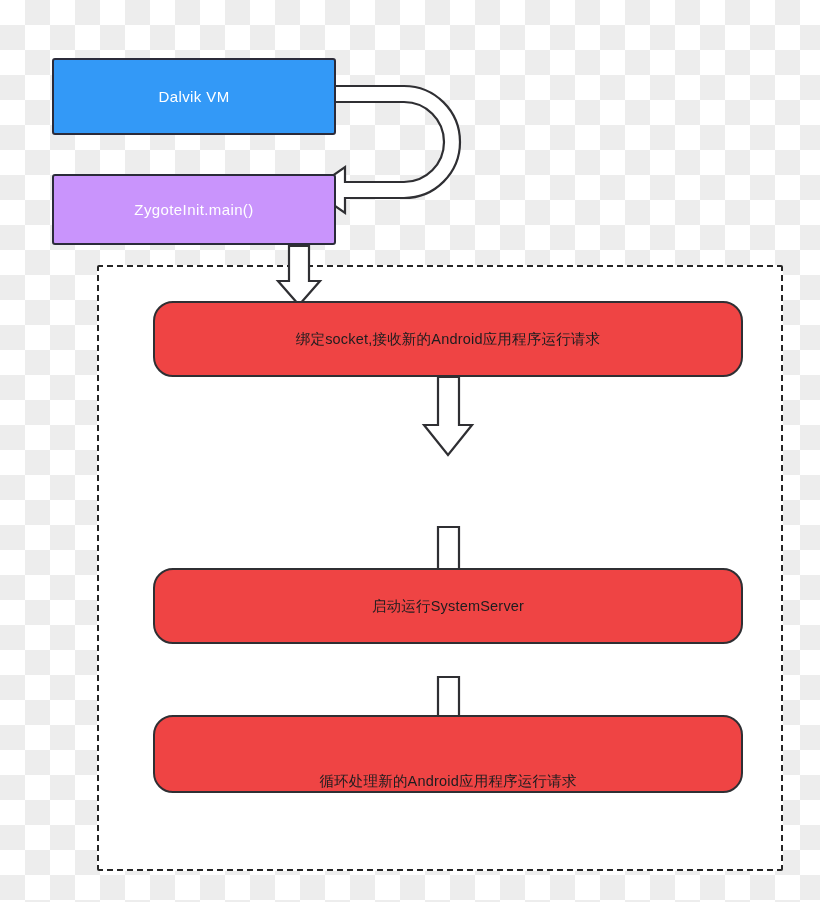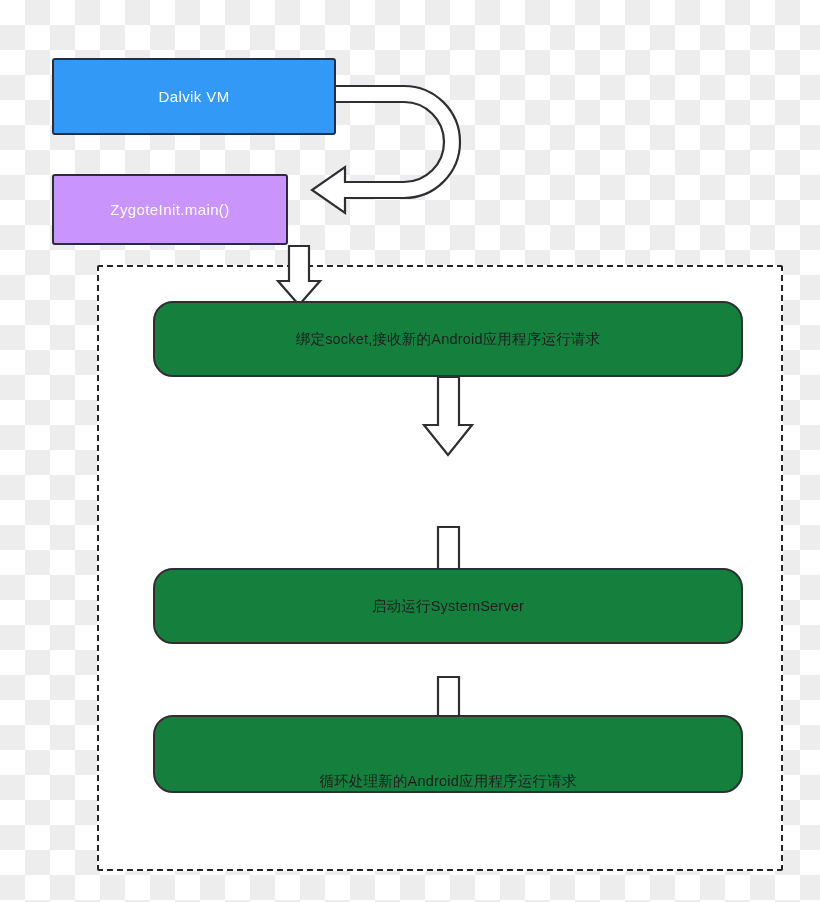--- a/index.html
+++ b/index.html
@@ -49,33 +49,33 @@
     left: 52px;
     top: 47px;
     width: 284px;
     height: 77px;
     background: #3399f7;
     margin-top: 11px;
   }
   #node-zygoteinit {
     left: 52px;
     top: 174px;
-    width: 236px;
+    width: 284px;
     height: 71px;
     background: #c994fc;
   }
   .step-box {
     position: absolute;
     box-sizing: border-box;
     left: 153px;
     width: 590px;
     height: 76px;
     border: 2.2px solid #2f2f33;
     border-radius: 20px;
-    background: #15803d;
+    background: #ef4444;
     display: flex;
     align-items: center;
     justify-content: center;
     color: #1d1d1f;
     font-size: 14.5px;
     letter-spacing: 0.2px;
   }
   #step-1 { top: 301px; }
   #step-2 { top: 451px; }
   #step-3 { top: 568px; justify-content: center; }

